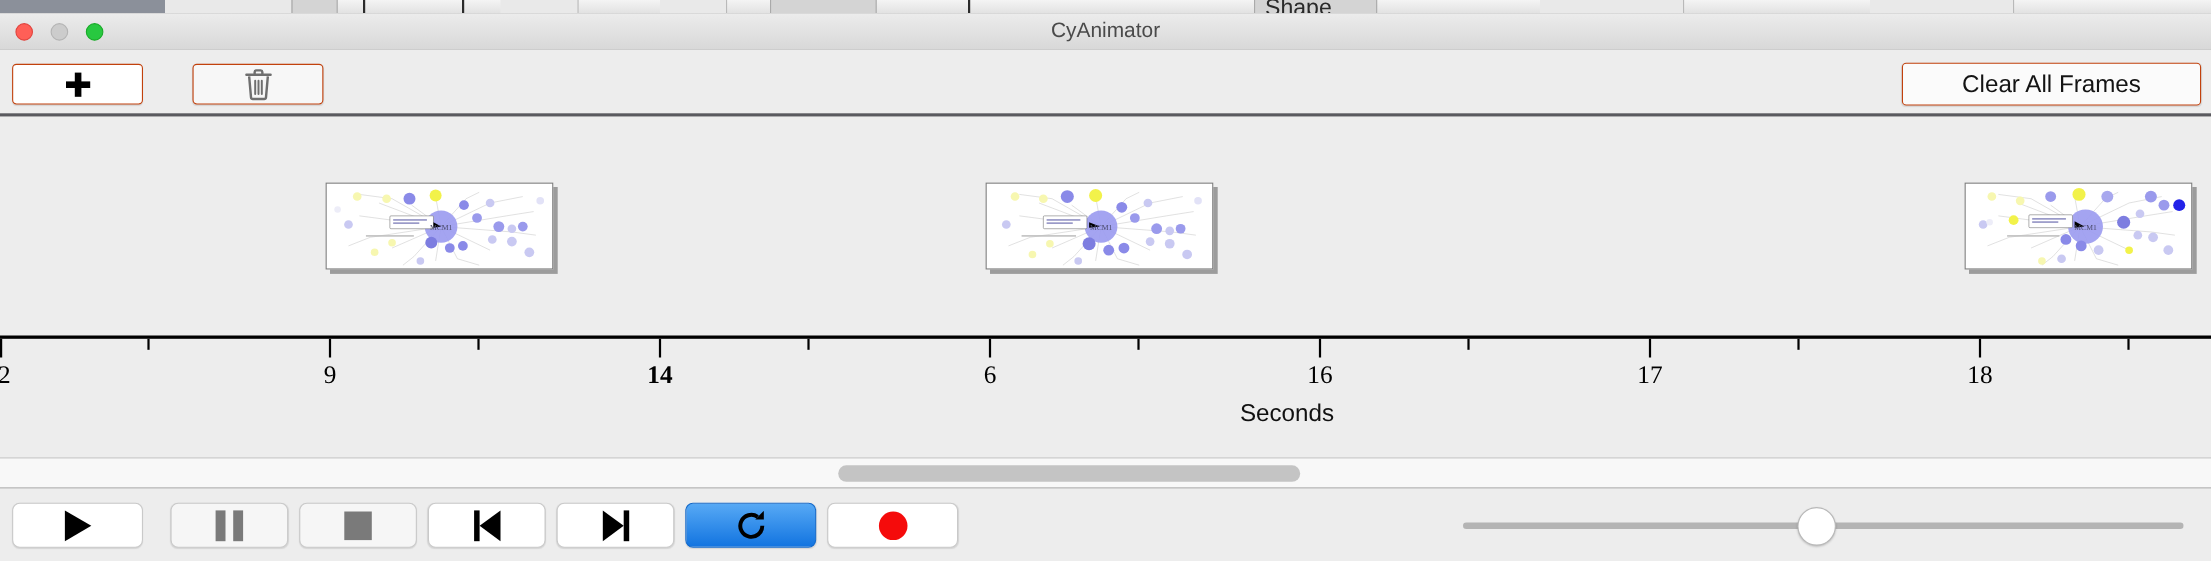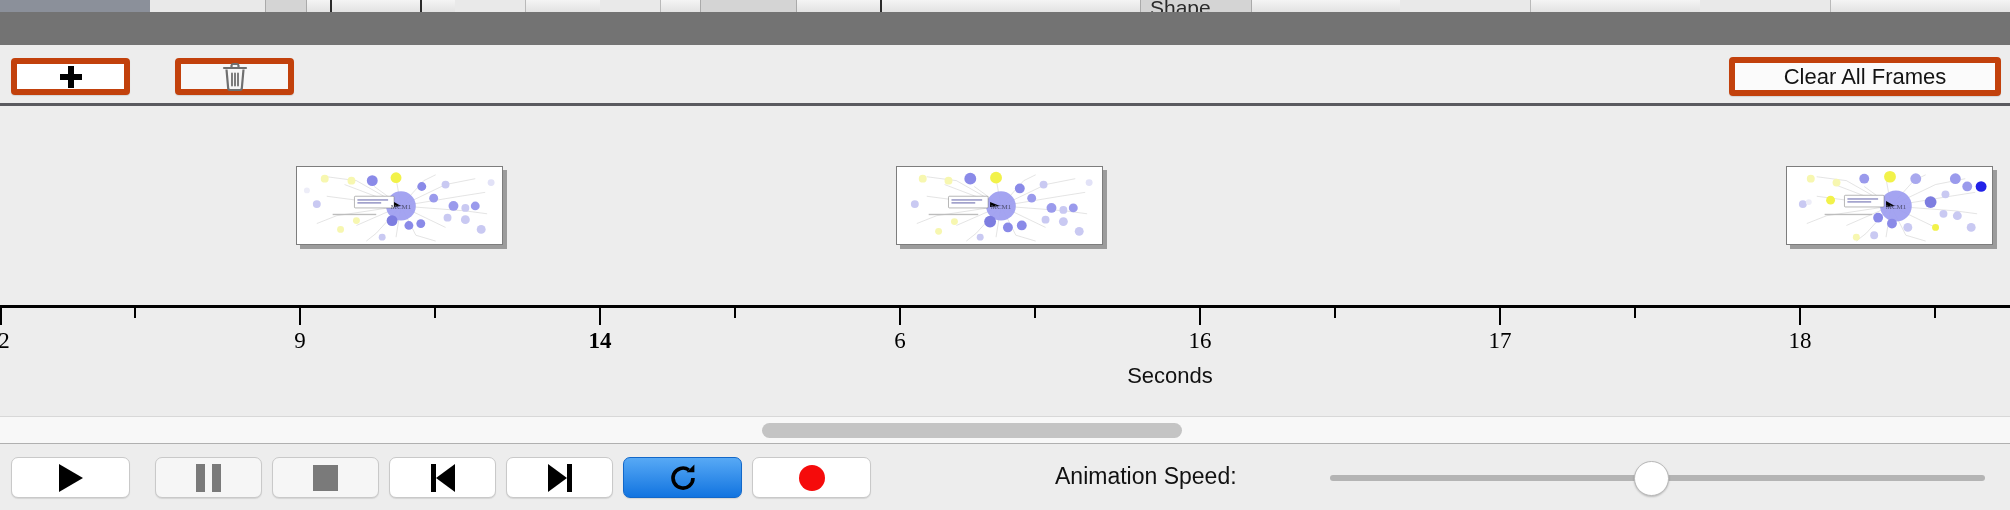--- a/index.html
+++ b/index.html
@@ -102,21 +102,21 @@
     left: 0; top: 45px;
     width: 2010px; height: 61px;
     background: #ededed;
     border-bottom: 3px solid #5a5a5f;
     box-sizing: border-box;
   }
   .tbtn {
     position: absolute;
     box-sizing: border-box;
     border-radius: 4px;
-    border: 6px solid #c2410c;
+    border: 1px solid #c2410c;
     box-shadow: 0 1px 1px rgba(0,0,0,0.10);
     display: flex;
     align-items: center;
     justify-content: center;
     cursor: pointer;
   }
   .tbtn.add {
     left: 11px; top: 13px;
     width: 119px; height: 37px;
     background: #ffffff;
@@ -310,20 +310,26 @@
     <div class="seg" style="left:455px;width:70px;"></div>
     <div class="seg" style="left:600px;width:60px;"></div>
     <div class="boxgray" style="left:700px;width:95px;"></div>
     <div class="tickmark" style="left:880px;"></div>
     <div class="boxgray" style="left:1140px;width:110px;"></div>
     <div class="seg" style="left:1400px;width:130px;"></div>
     <div class="seg" style="left:1700px;width:130px;"></div>
     <div class="shape-text">Shape</div>
   </div>
 
+  <div class="titlebar">
+    <div class="traffic close"></div>
+    <div class="traffic min"></div>
+    <div class="traffic max"></div>
+    <div class="window-title">CyAnimator</div>
+  </div>
 
   <div class="toolbar">
 
     <div class="tbtn add">
       <span class="plus-icon"></span>
     </div>
 
     <div class="tbtn del">
       <svg width="26" height="30" viewBox="0 0 26 30">
         <path d="M2 6 H24" stroke="#6f6f6f" stroke-width="2.2" fill="none" stroke-linecap="round"></path>
@@ -549,19 +555,18 @@
       <svg width="32" height="32" viewBox="0 0 32 32">
         <path d="M26 16 a10 10 0 1 1 -4.2 -8.1" stroke="#000" stroke-width="3.6" fill="none" stroke-linecap="butt"></path>
         <path d="M27.4 2.4 L27.4 10.2 L19.6 10.2 Z" fill="#000"></path>
       </svg>
     </div>
 
     <div class="cbtn" style="left:752px; width:119px;">
       <span class="ico-record"></span>
     </div>
 
-    <div class="speed-label">Animation Speed:</div>
 
     <div class="slider"></div>
     <div class="slider-thumb"></div>
   </div>
 
 </div>
 
 </body></html>

